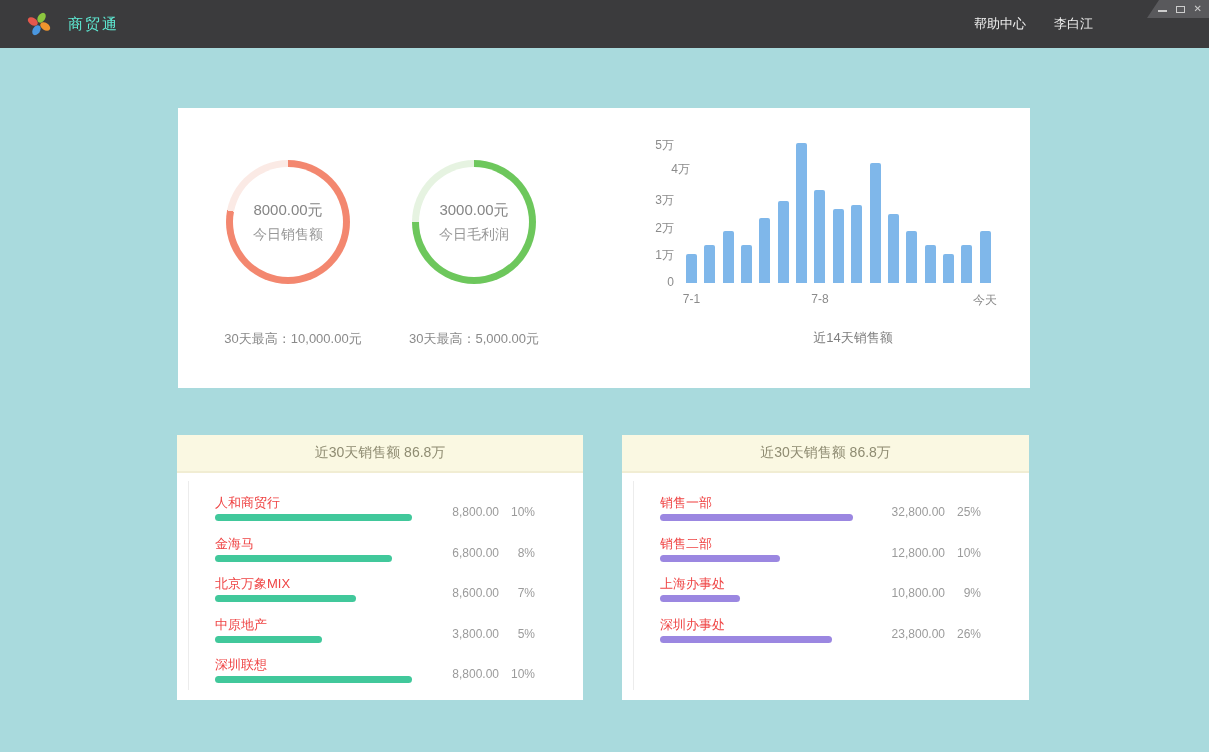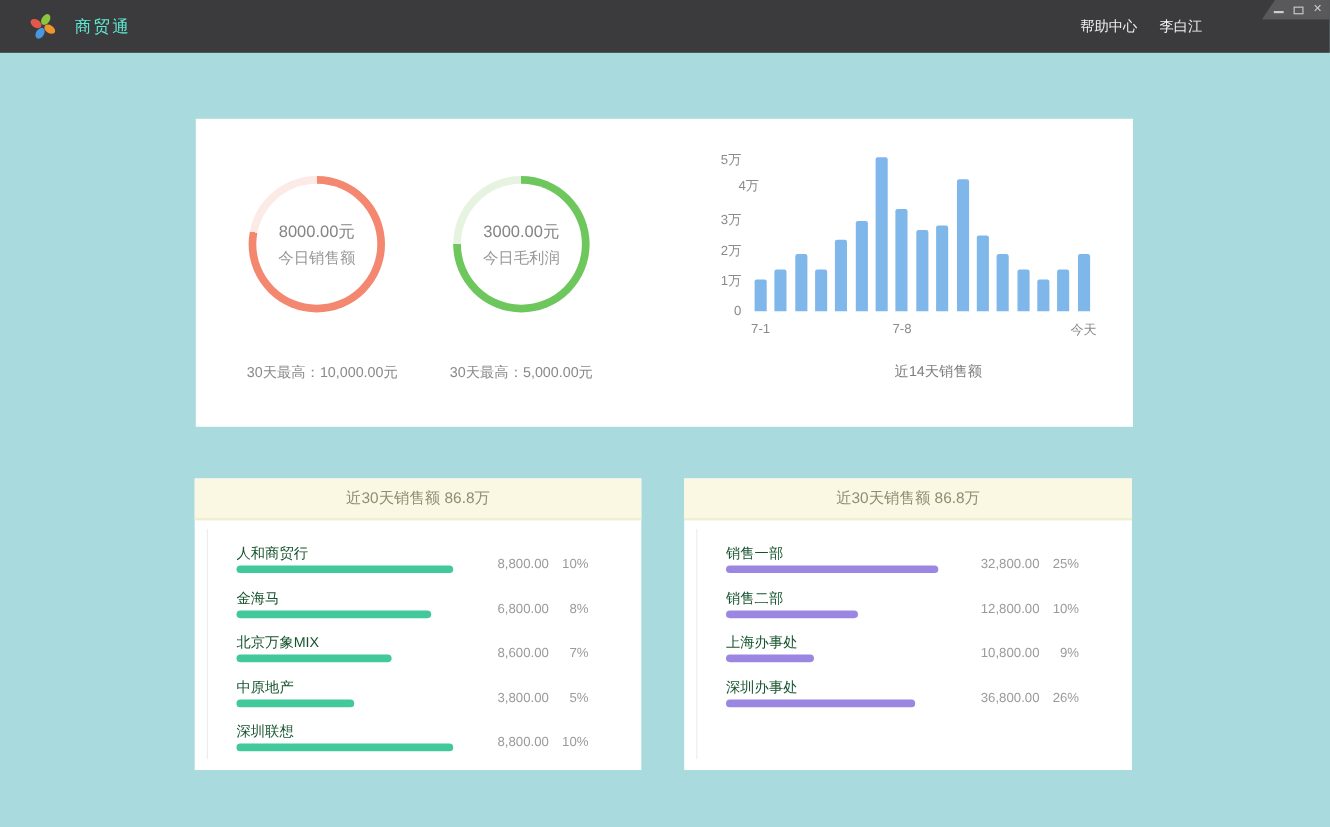--- a/index.html
+++ b/index.html
@@ -12,21 +12,21 @@
 
   
   .titlebar {
     position:absolute; top:0; left:0; right:0; height:48px;
     background:#3b3b3d; display:flex; align-items:center;
   }
   .logo { margin-left:27px; width:24px; height:24px; flex:0 0 auto; }
   .app-title { color:#5eead4; font-size:15px; margin-left:17px; letter-spacing:2px; }
   .titlebar-right {
     margin-left:auto; margin-right:116px;
-    display:flex; align-items:center; gap:20px;
+    display:flex; align-items:center; gap:28px;
     color:#f0f0f0; font-size:13px;
   }
   .titlebar-right span { cursor:pointer; }
   .win-controls {
     position:absolute; top:0; right:0; width:62px; height:18px;
     background:#59595c;
     clip-path:polygon(12px 0, 100% 0, 100% 100%, 0 100%);
     display:flex; align-items:center; justify-content:flex-end;
     gap:9px; padding-right:7px;
   }
@@ -75,21 +75,21 @@
   #rank-card-0 { left:177px; width:406px; }
   #rank-card-1 { left:622px; width:407px; }
   .rank-header {
     height:38px; background:#faf8e2; border-bottom:2px solid #f1edd3;
     display:flex; align-items:center; justify-content:center;
     font-size:14px; color:#8f8c72;
   }
   .rank-line { position:absolute; left:11px; top:46px; bottom:10px; width:1px; background:#ececec; }
   .rank-body { position:absolute; top:40px; left:0; right:0; bottom:0; padding:20px 48px 0 38px; }
   .rank-row { position:relative; height:40.5px; }
-  .rank-label { font-size:13px; color:#14532d; line-height:15px; }
+  .rank-label { font-size:13px; color:#ef4444; line-height:15px; }
   .rank-bar { position:absolute; left:0; top:19px; height:7px; border-radius:3.5px; }
   .rank-val { position:absolute; right:0; top:10px; display:flex; font-size:12px; color:#9b9b9b; }
   .rank-val .num { min-width:72px; text-align:right; }
   .rank-val .pct { min-width:36px; text-align:right; }
 </style>
 </head>
 <body>
 
 <div class="titlebar">
   <svg class="logo" viewBox="0 0 24 24">
@@ -235,18 +235,18 @@
         <div class="rank-bar" style="width: 80px; background: rgb(155, 135, 225);"></div>
         <div class="rank-val">
           <span class="num">10,800.00</span>
           <span class="pct">9%</span>
         </div>
       </div>
       <div class="rank-row">
         <div class="rank-label">深圳办事处</div>
         <div class="rank-bar" style="width: 172px; background: rgb(155, 135, 225);"></div>
         <div class="rank-val">
-          <span class="num">36,800.00</span>
+          <span class="num">23,800.00</span>
           <span class="pct">26%</span>
         </div>
       </div>
     </div>
 </div>
 
 </body></html>

